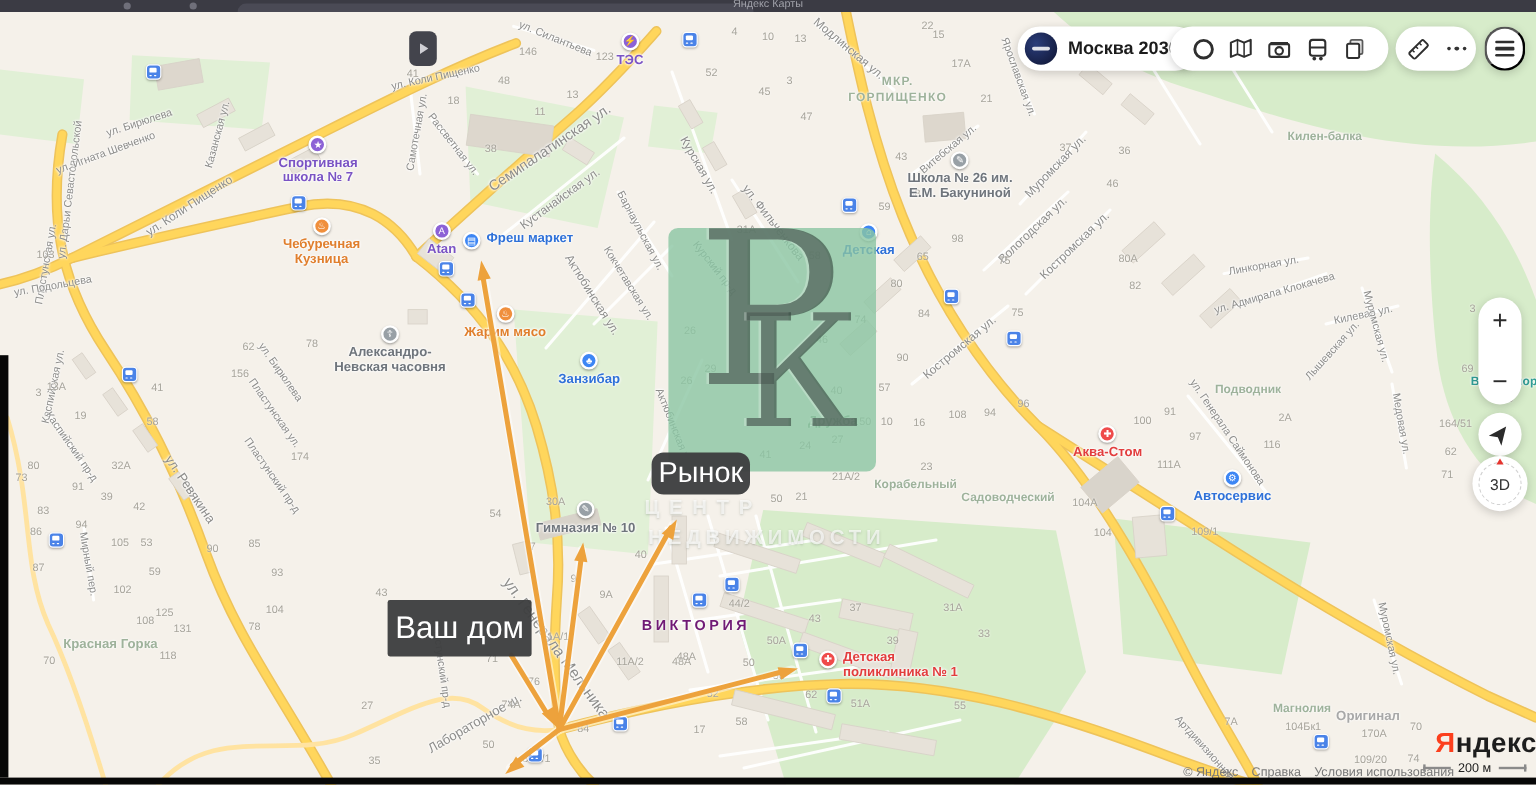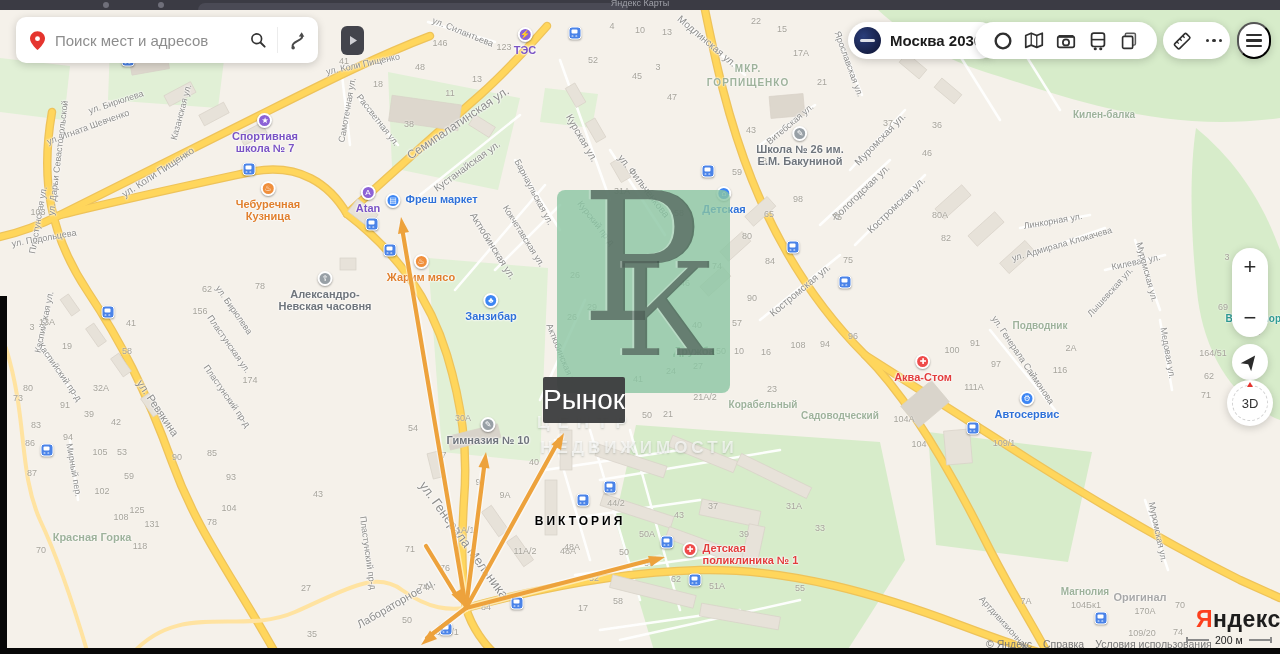--- a/index.html
+++ b/index.html
@@ -267,21 +267,21 @@
         <div class="street-label" style="left: 1168px; top: 353px; font-size: 9px; transform: translate(-50%, -50%) rotate(80deg);">Медовая ул.</div>
         <div class="street-label" style="left: 1147px; top: 272px; font-size: 9px; transform: translate(-50%, -50%) rotate(75deg);">Муромская ул.</div>
         <div class="street-label" style="left: 1158px; top: 532px; font-size: 9px; transform: translate(-50%, -50%) rotate(78deg);">Муромская ул.</div>
         <div class="street-label" style="left: 464px; top: 540px; font-size: 13px; transform: translate(-50%, -50%) rotate(54deg);">ул. Генерала Мельника</div>
         <div class="street-label" style="left: 396px; top: 603px; font-size: 11px; transform: translate(-50%, -50%) rotate(-30deg);">Лабораторное ш.</div>
         <div class="street-label" style="left: 368px; top: 553px; font-size: 9px; transform: translate(-50%, -50%) rotate(82deg);">Пластунский пр-д</div>
         <div class="street-label" style="left: 1004px; top: 623px; font-size: 9px; transform: translate(-50%, -50%) rotate(48deg);">Артдивизионная</div>
         <div class="area-label" style="left: 748px; top: 68px; font-size: 10px; color: rgb(158, 178, 155); letter-spacing: 1px; transform: translate(-50%, -50%);">МКР.</div>
         <div class="area-label" style="left: 748px; top: 82px; font-size: 10px; color: rgb(158, 178, 155); letter-spacing: 1px; transform: translate(-50%, -50%);">ГОРПИЩЕНКО</div>
         <div class="area-label" style="left: 1104px; top: 114px; font-size: 10px; color: rgb(158, 178, 155); letter-spacing: 0px; transform: translate(-50%, -50%);">Килен-балка</div>
-        <div class="area-label" style="left: 580px; top: 521px; font-size: 12px; color: #000000; letter-spacing: 3px; transform: translate(-50%, -50%);">ВИКТОРИЯ</div>
+        <div class="area-label" style="left: 580px; top: 521px; font-size: 12px; color: #701a75; letter-spacing: 3px; transform: translate(-50%, -50%);">ВИКТОРИЯ</div>
         <div class="area-label" style="left: 92px; top: 537px; font-size: 11px; color: rgb(158, 178, 155); letter-spacing: 0px; transform: translate(-50%, -50%);">Красная Горка</div>
         <div class="area-label" style="left: 694px; top: 351px; font-size: 11px; color: rgb(132, 161, 131); letter-spacing: 0px; transform: translate(-50%, -50%);">Дружба</div>
         <div class="area-label" style="left: 1040px; top: 325px; font-size: 10px; color: rgb(158, 178, 155); letter-spacing: 0px; transform: translate(-50%, -50%);">Подводник</div>
         <div class="area-label" style="left: 763px; top: 404px; font-size: 10px; color: rgb(158, 178, 155); letter-spacing: 0px; transform: translate(-50%, -50%);">Корабельный</div>
         <div class="area-label" style="left: 840px; top: 415px; font-size: 10px; color: rgb(158, 178, 155); letter-spacing: 0px; transform: translate(-50%, -50%);">Садоводческий</div>
         <div class="area-label" style="left: 1085px; top: 591px; font-size: 10px; color: rgb(158, 178, 155); letter-spacing: 0px; transform: translate(-50%, -50%);">Магнолия</div>
         <div class="area-label" style="left: 1140px; top: 597px; font-size: 11px; color: rgb(168, 168, 168); letter-spacing: 0px; transform: translate(-50%, -50%);">Оригинал</div>
         <div class="area-label" style="left: 1262px; top: 318px; font-size: 10px; color: rgb(47, 157, 149); letter-spacing: 0px; transform: translate(-50%, -50%);">Водонапорная</div>
         <div class="house-number" style="left: 378px; top: 84px;">18</div>
         <div class="house-number" style="left: 477px; top: 79px;">13</div>
@@ -291,21 +291,21 @@
         <div class="house-number" style="left: 384px; top: 67px; margin-left: 36px;">48</div>
         <div class="house-number" style="left: 504px; top: 47px;">123</div>
         <div class="house-number" style="left: 440px; top: 43px;">146</div>
         <div class="house-number" style="left: 593px; top: 60px;">52</div>
         <div class="house-number" style="left: 637px; top: 76px;">45</div>
         <div class="house-number" style="left: 658px; top: 67px;">3</div>
         <div class="house-number" style="left: 612px; top: 26px;">4</div>
         <div class="house-number" style="left: 640px; top: 30px;">10</div>
         <div class="house-number" style="left: 667px; top: 32px;">13</div>
         <div class="house-number" style="left: 672px; top: 97px;">47</div>
-        <div class="house-number" style="left: 756px; top: 21px; text-align: center;">22</div>
+        <div class="house-number" style="left: 773px; top: 21px; text-align: center;">22</div>
         <div class="house-number" style="left: 782px; top: 29px;">15</div>
         <div class="house-number" style="left: 801px; top: 53px;">17А</div>
         <div class="house-number" style="left: 822px; top: 82px;">21</div>
         <div class="house-number" style="left: 888px; top: 123px;">37</div>
         <div class="house-number" style="left: 937px; top: 125px;">36</div>
         <div class="house-number" style="left: 927px; top: 153px;">46</div>
         <div class="house-number" style="left: 751px; top: 130px;">43</div>
         <div class="house-number" style="left: 762px; top: 161px;">58</div>
         <div class="house-number" style="left: 737px; top: 172px;">59</div>
         <div class="house-number" style="left: 798px; top: 199px;">98</div>
@@ -565,50 +565,30 @@
     <g fill="#eda23c">
       <polygon points="401,217 409,232 398,234"></polygon>
       <polygon points="486,452 489.5,468.5 478.5,467"></polygon>
       <polygon points="564,433 561,450 551.5,444.5"></polygon>
       <polygon points="665,557 651,566.5 648,556"></polygon>
       <polygon points="466,608 451.5,594.5 463,588"></polygon>
       <polygon points="421,645 430,630.5 437,639"></polygon>
     </g>
   </svg>
 
-  <div class="anno" style="left:543px;top:377px;width:82px;height:46px;font-size:28px;">Рынок</div>
+  <div class="anno" style="left:543px;top:377px;width:82px;height:35px;font-size:24px;border-radius:10px;">Рынок</div>
+  <div class="anno" style="left:323px;top:500px;width:120px;height:47px;font-size:26px;">Ваш дом</div>
 
   <div class="browser-bar">
     <i class="bdot" style="left:103px;"></i>
     <i class="bdot" style="left:158px;"></i>
     <div class="browser-tab"></div>
     <div class="browser-title">Яндекс Карты</div>
   </div>
 
-  <div class="pill search-pill">
-    <svg width="15" height="19" viewBox="0 0 16 20" style="margin-right:10px;flex:none;">
-      <path d="M8,0 C12.4,0 16,3.6 16,8 C16,13 8,20 8,20 C8,20 0,13 0,8 C0,3.6 3.6,0 8,0 Z" fill="#e5342e"></path>
-      <circle cx="8" cy="8" r="2.6" fill="#fff"></circle>
-    </svg>
-    <input type="text" placeholder="Поиск мест и адресов" style="">
-    <button class="icon-btn">
-      <svg width="20" height="20" viewBox="0 0 24 24">
-        <circle cx="10.5" cy="10.5" r="5.8" fill="none" stroke="#333" stroke-width="2"></circle>
-        <path d="M15 15 L20 20" stroke="#333" stroke-width="2.3" stroke-linecap="round"></path>
-      </svg>
-    </button>
-    <span class="search-divider"></span>
-    <button class="icon-btn">
-      <svg width="21" height="21" viewBox="0 0 24 24">
-        <path d="M7,20 C3,13 21,12 16.5,6" fill="none" stroke="#4a4a4a" stroke-width="2.2" stroke-linecap="round"></path>
-        <polygon points="13.5,7.5 16.8,2.5 19.8,7.8" fill="#4a4a4a"></polygon>
-        <circle cx="7" cy="20.2" r="2" fill="#4a4a4a"></circle>
-      </svg>
-    </button>
-  </div>
   <button class="collapse-btn">
     <svg width="8" height="9" viewBox="0 0 8 9">
       <polygon points="1,0 8,4.5 1,9" fill="#cfcfd4"></polygon>
     </svg>
   </button>
 
   <div class="pill promo-pill">
     <span class="promo-logo"></span>
     <span class="promo-label">Москва 2030</span>
   </div>

